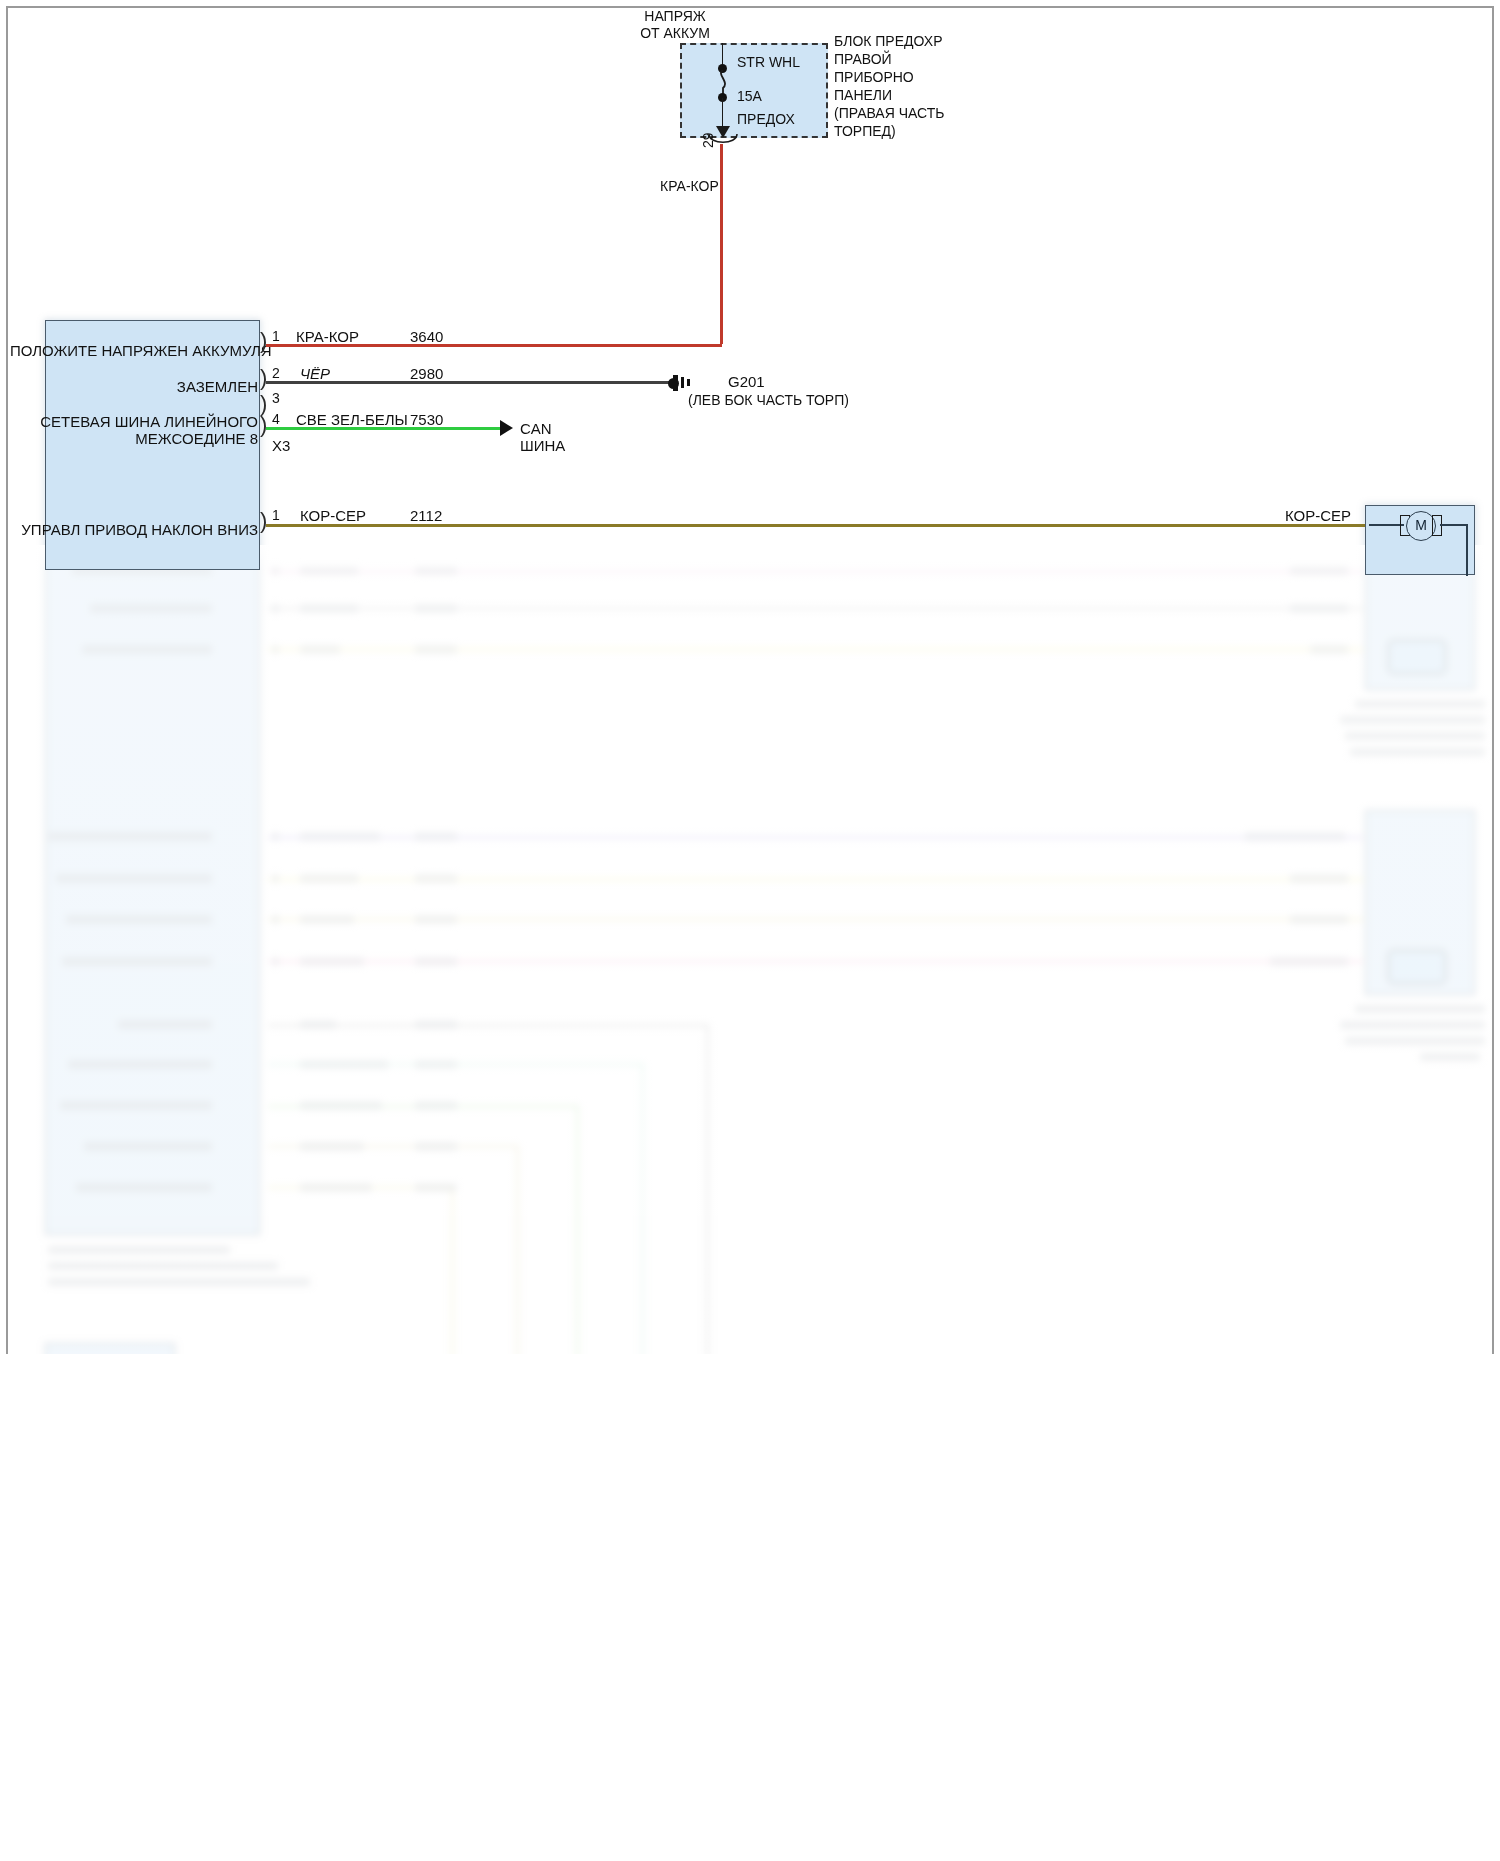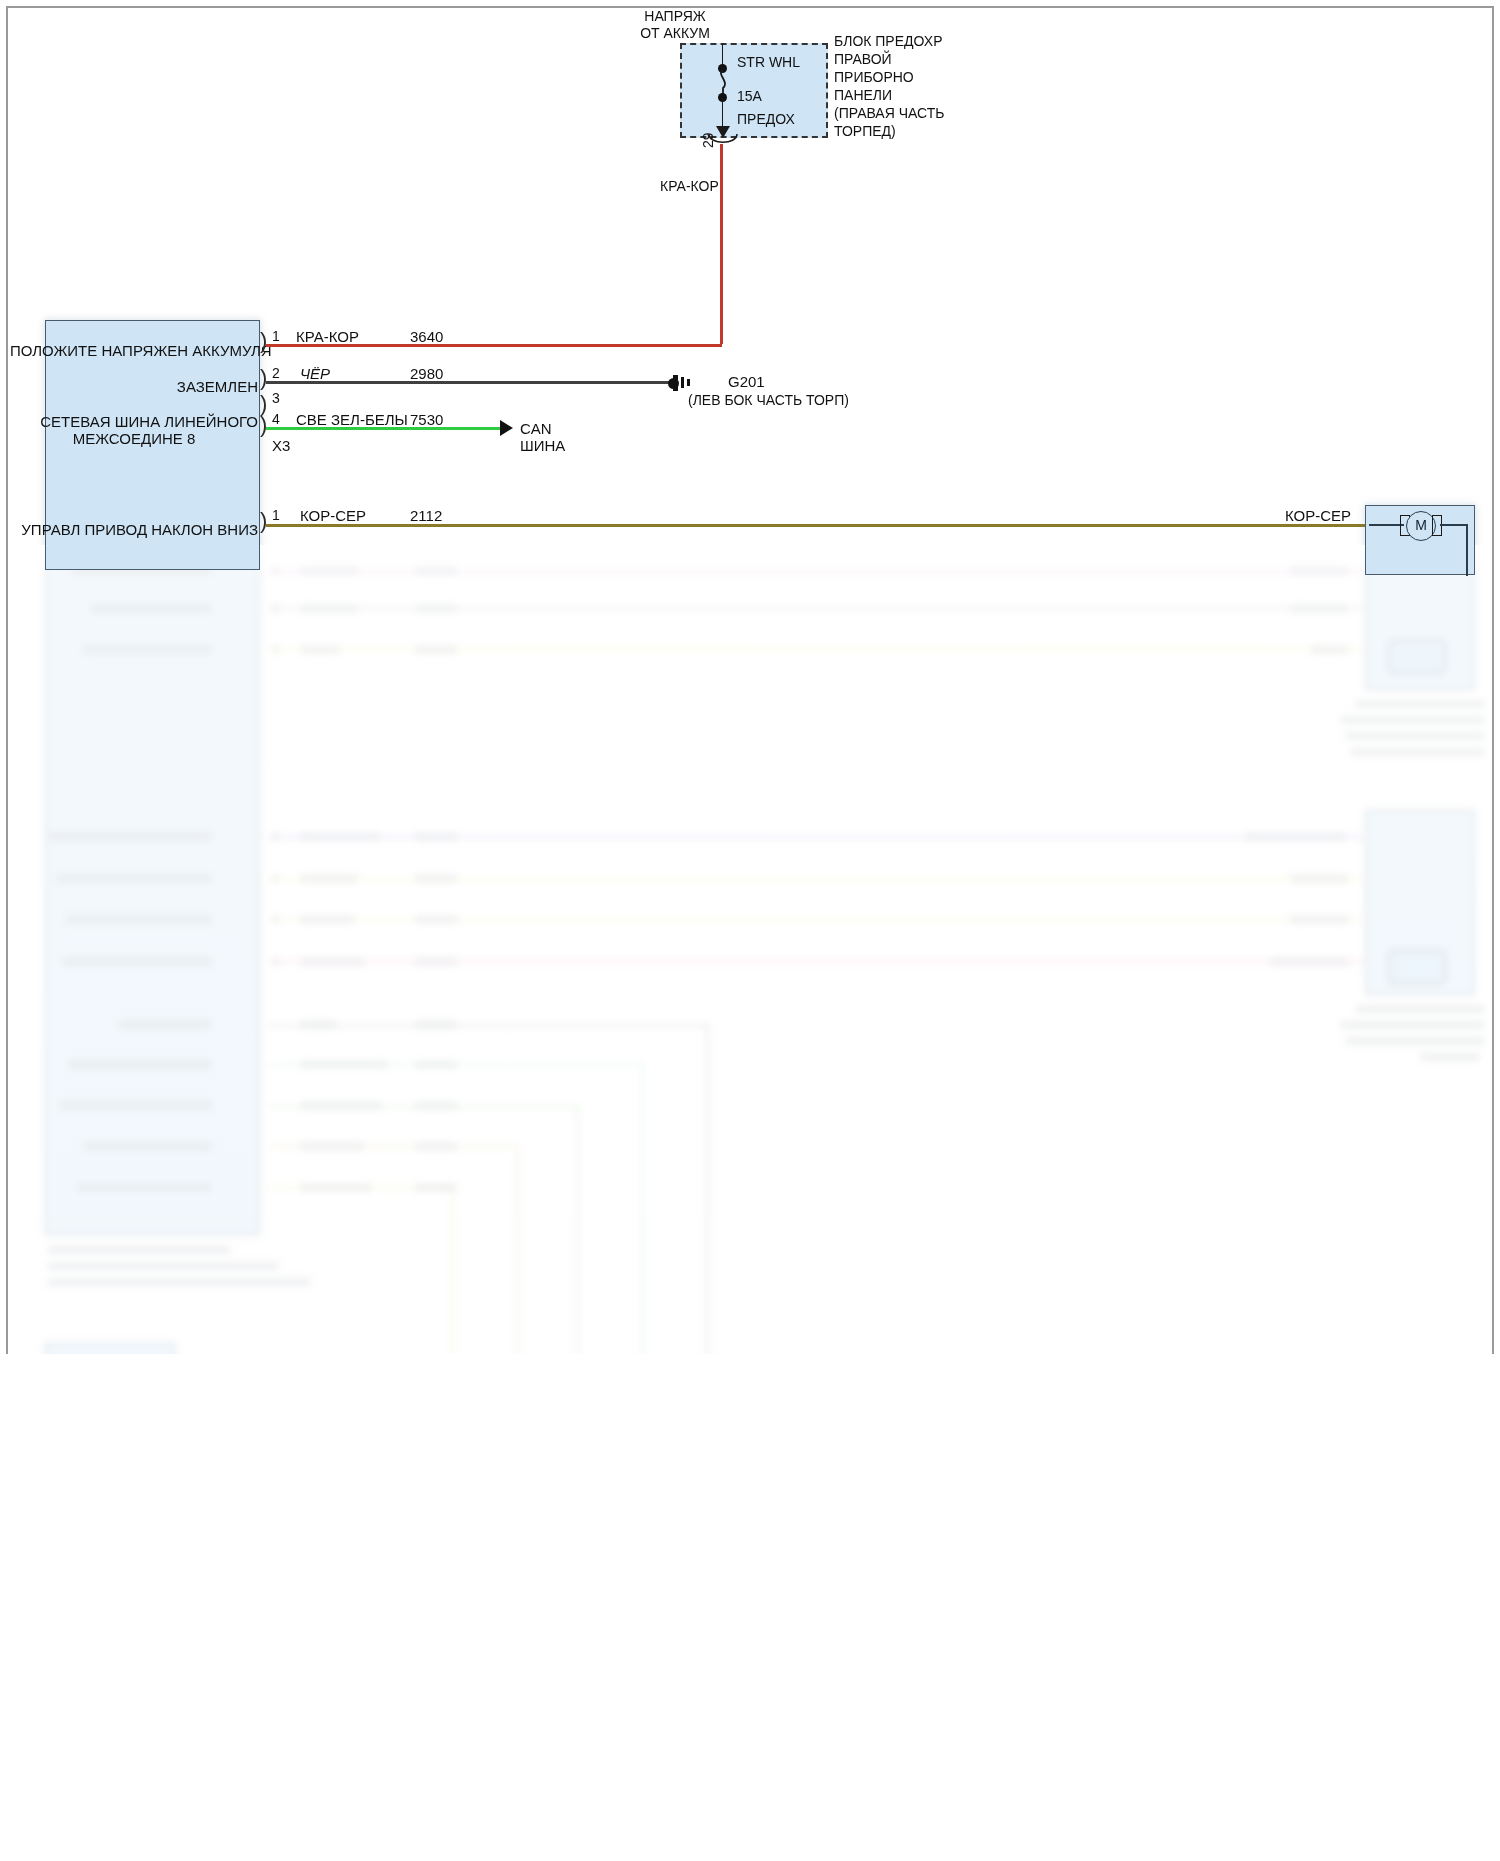--- a/index.html
+++ b/index.html
@@ -258,21 +258,21 @@
   <div class="gnd-bar1" style="left:673px;top:375px;"></div>
   <div class="gnd-bar2" style="left:681px;top:377px;"></div>
   <div class="gnd-bar3" style="left:687px;top:379px;"></div>
   <div class="lbl t15" style="left:694px;top:373px;margin-left:34px;">G201</div>
   <div class="lbl t14" style="left:688px;top:392px;">(ЛЕВ БОК ЧАСТЬ ТОРП)</div>
 
   <div class="pinbr" style="left:260px;top:393px;">)</div>
   <div class="lbl t14" style="left:272px;top:390px;">3</div>
 
   <div class="lbl t15 r" style="left:10px;top:413px;width:248px;">СЕТЕВАЯ ШИНА ЛИНЕЙНОГО</div>
-  <div class="lbl t15 r" style="left:10px;top:430px;width:248px;text-align:center;">МЕЖСОЕДИНЕ 8</div>
+  <div class="lbl t15 r" style="left:10px;top:430px;width:248px;">МЕЖСОЕДИНЕ 8</div>
   <div class="pinbr" style="left:260px;top:414px;">)</div>
   <div class="lbl t14" style="left:272px;top:411px;">4</div>
   <div class="lbl t15" style="left:296px;top:411px;">СВЕ ЗЕЛ-БЕЛЫ</div>
   <div class="lbl t15" style="left:410px;top:411px;">7530</div>
   <div class="wire" style="left:266px;top:427px;width:234px;border-top-color:#2ecc40;"></div>
   <div class="arrR" style="left:500px;top:420px;"></div>
   <div class="lbl t15" style="left:520px;top:420px;">CAN</div>
   <div class="lbl t15" style="left:520px;top:437px;">ШИНА</div>
 
   <div class="lbl t15" style="left:272px;top:437px;">X3</div>

